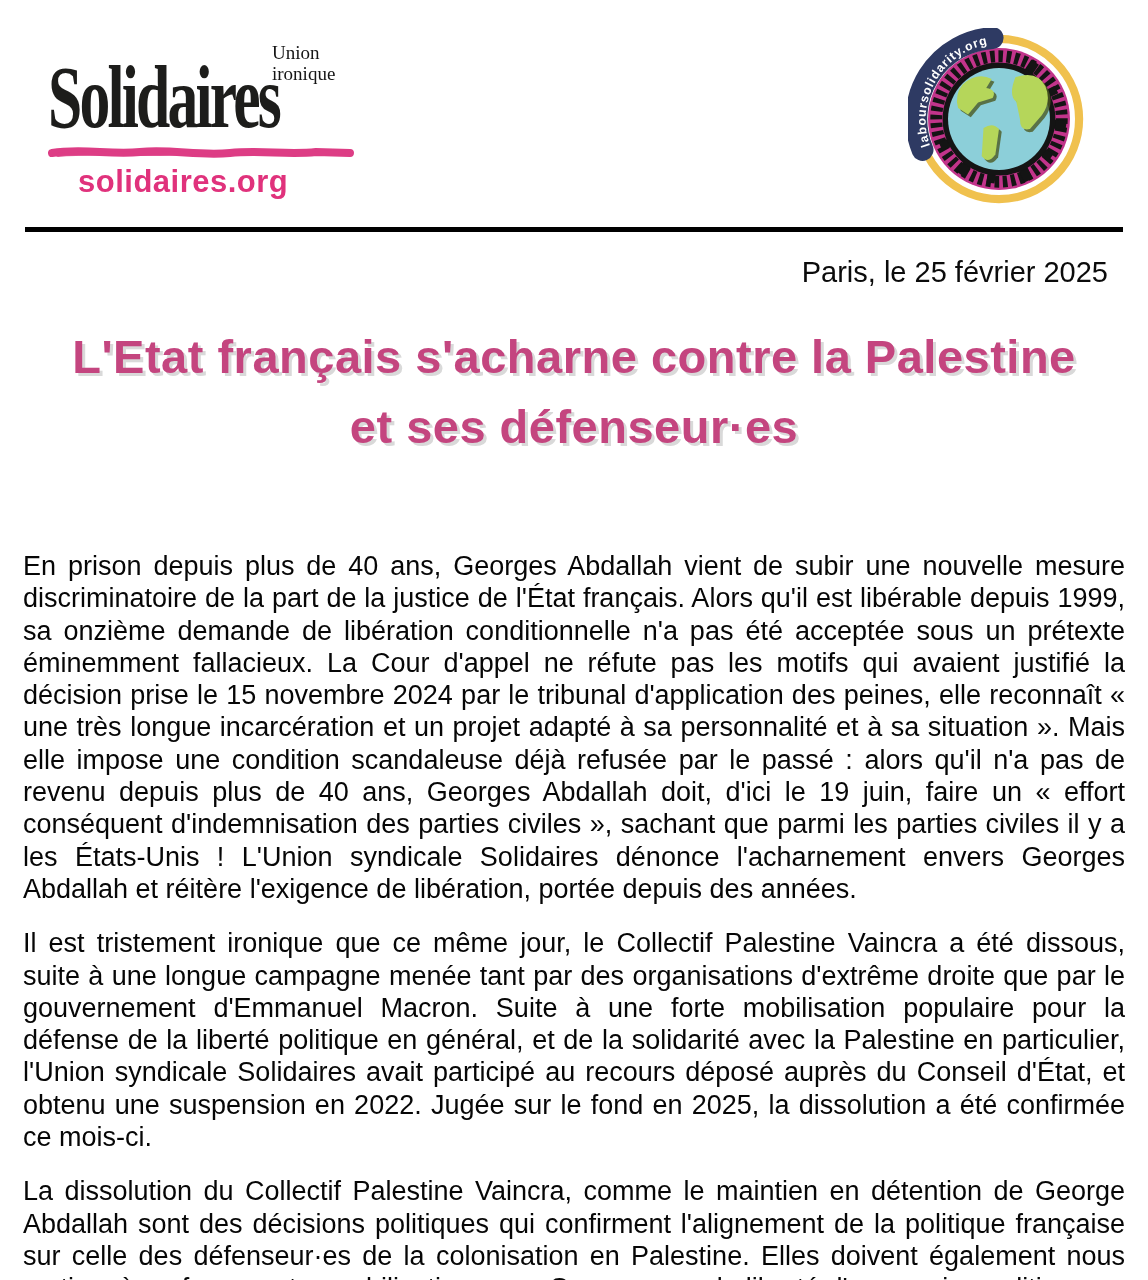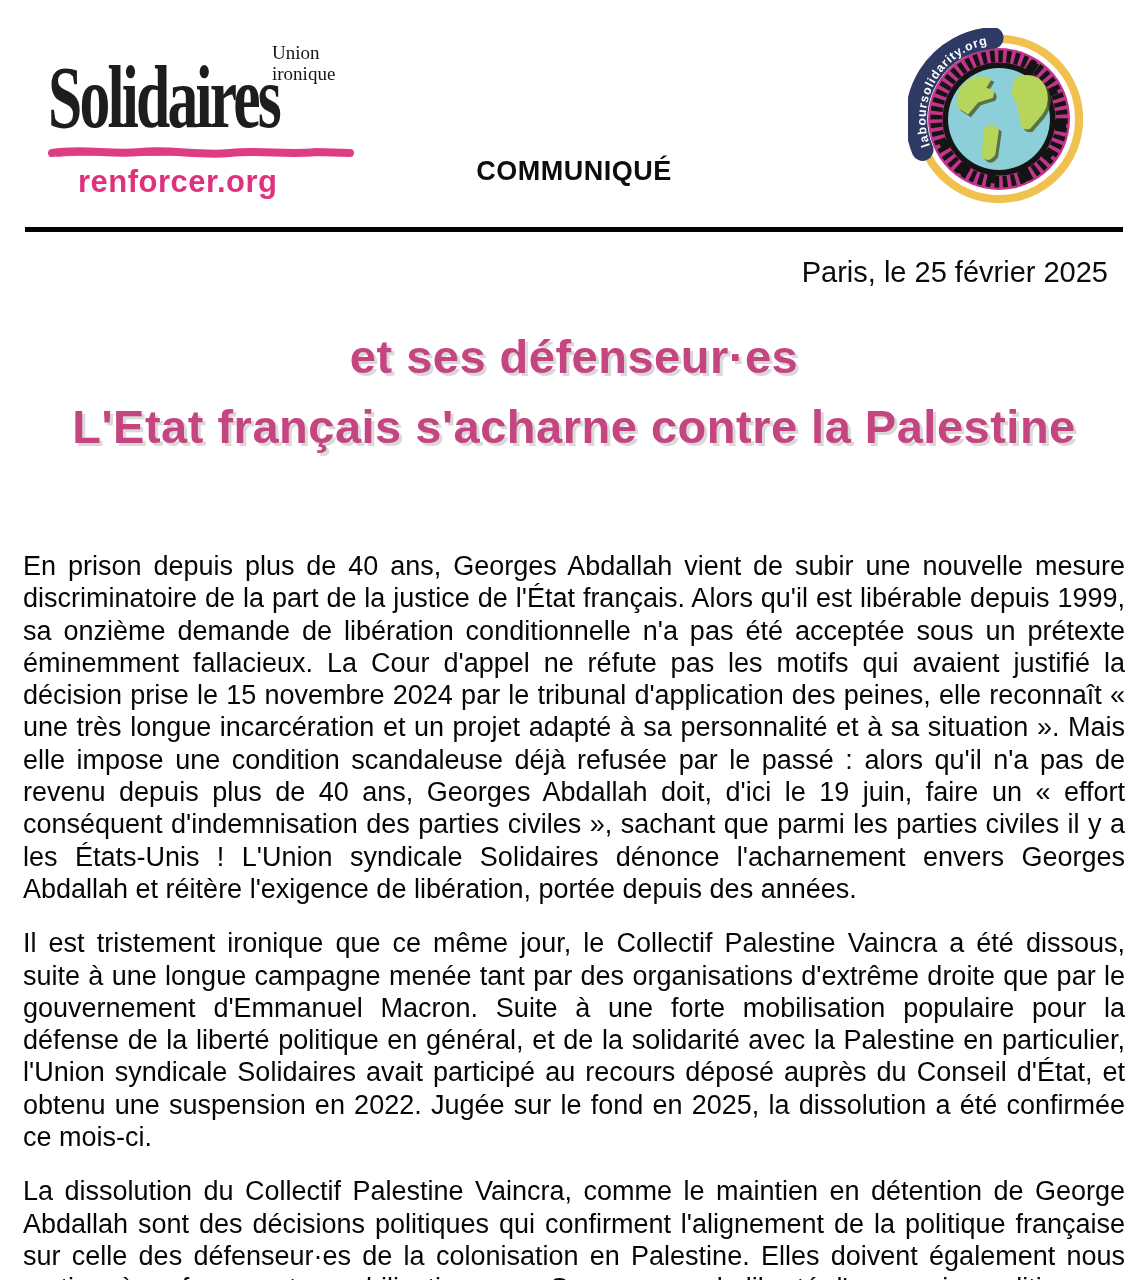--- a/index.html
+++ b/index.html
@@ -85,24 +85,23 @@
       <div>Union</div>
       <div>ironique</div>
     </div>
     <div class="wordmark-wrap">
       <span class="wordmark">Solidaires</span>
     </div>
     <svg class="brush" viewBox="0 0 306 18" aria-hidden="true">
       <path d="M4,9 C34,4 62,11 92,8 C124,5 150,12 182,9 C212,6 240,11 268,8 L302,9" stroke="#dd3d85" stroke-width="8" fill="none" stroke-linecap="round"></path>
       <path d="M10,11 C48,7 90,12 140,9 C190,6 240,12 296,8" stroke="#dd3d85" stroke-width="4" fill="none" stroke-linecap="round" opacity="0.85"></path>
     </svg>
-    <div class="website">renforcer.org</div>
+    <div class="website">solidaires.org</div>
   </div>
 
-  <div class="kicker">COMMUNIQUÉ</div>
 
   <svg class="badge" viewBox="0 0 200 200" aria-hidden="false">
     <circle cx="100" cy="100" r="98" fill="#ffffff"></circle>
     <circle cx="100" cy="100" r="88" fill="none" stroke="#f0c14e" stroke-width="9"></circle>
     <circle cx="100" cy="100" r="78" fill="#c2348b"></circle>
 
     <circle cx="100" cy="100" r="69" fill="none" stroke="#141414" stroke-width="13" stroke-dasharray="5 4"></circle>
     <g fill="#141414">
       <rect x="160" y="92" width="14" height="10" transform="rotate(8,100,100)"></rect>
       <rect x="158" y="94" width="13" height="9" transform="rotate(38,100,100)"></rect>
@@ -134,22 +133,22 @@
     <text font-size="13.5" font-weight="bold" fill="#ffffff" letter-spacing="1" font-family="Liberation Sans, sans-serif">
       <textPath href="#bannerPath" startOffset="2">laboursolidarity.org</textPath>
     </text>
   </svg>
 
   <div class="rule"></div>
 
   <div class="dateline">Paris, le 25 février 2025</div>
 
   <div class="doc-title">
+    <div>L'Etat français s'acharne contre la Palestine</div>
     <div>et ses défenseur·es</div>
-    <div>L'Etat français s'acharne contre la Palestine</div>
   </div>
 
   <div class="body-text">
     <p>En prison depuis plus de 40 ans, Georges Abdallah vient de subir une nouvelle mesure discriminatoire de la part de la justice de l'État français. Alors qu'il est libérable depuis 1999, sa onzième demande de libération conditionnelle n'a pas été acceptée sous un prétexte éminemment fallacieux. La Cour d'appel ne réfute pas les motifs qui avaient justifié la décision prise le 15 novembre 2024 par le tribunal d'application des peines, elle reconnaît « une très longue incarcération et un projet adapté à sa personnalité et à sa situation ». Mais elle impose une condition scandaleuse déjà refusée par le passé : alors qu'il n'a pas de revenu depuis plus de 40 ans, Georges Abdallah doit, d'ici le 19 juin, faire un « effort conséquent d'indemnisation des parties civiles », sachant que parmi les parties civiles il y a les États-Unis ! L'Union syndicale Solidaires dénonce l'acharnement envers Georges Abdallah et réitère l'exigence de libération, portée depuis des années.</p>
     <p>Il est tristement ironique que ce même jour, le Collectif Palestine Vaincra a été dissous, suite à une longue campagne menée tant par des organisations d'extrême droite que par le gouvernement d'Emmanuel Macron. Suite à une forte mobilisation populaire pour la défense de la liberté politique en général, et de la solidarité avec la Palestine en particulier, l'Union syndicale Solidaires avait participé au recours déposé auprès du Conseil d'État, et obtenu une suspension en 2022. Jugée sur le fond en 2025, la dissolution a été confirmée ce mois-ci.</p>
     <p>La dissolution du Collectif Palestine Vaincra, comme le maintien en détention de George Abdallah sont des décisions politiques qui confirment l'alignement de la politique française sur celle des défenseur·es de la colonisation en Palestine. Elles doivent également nous motiver à renforcer notre mobilisation, pour George, pour la liberté d'expression politique en France, même quand cette liberté s'oppose aux positions officielles du gouvernement français, et pour l'autodétermination du peuple palestinien.</p>
   </div>
 
 </div>
 

